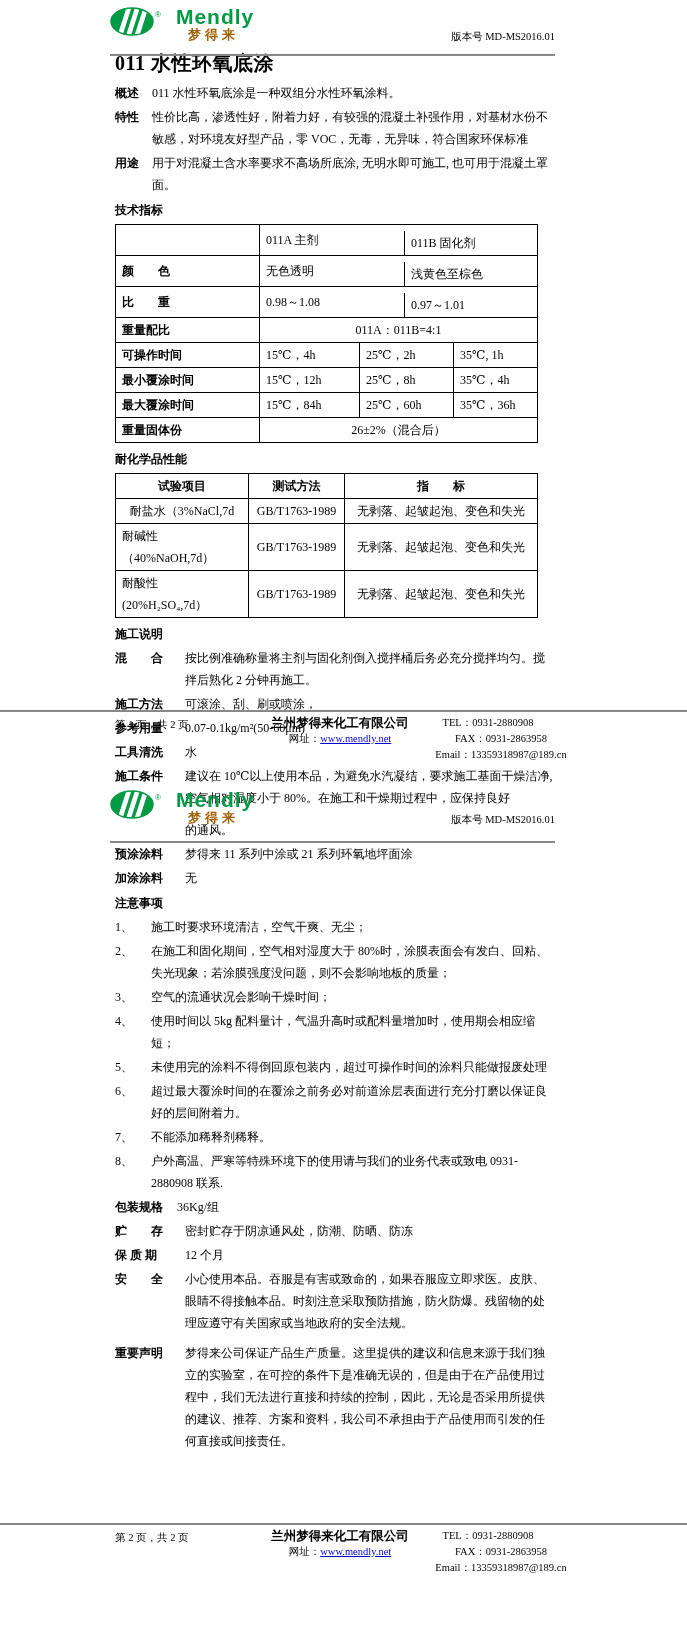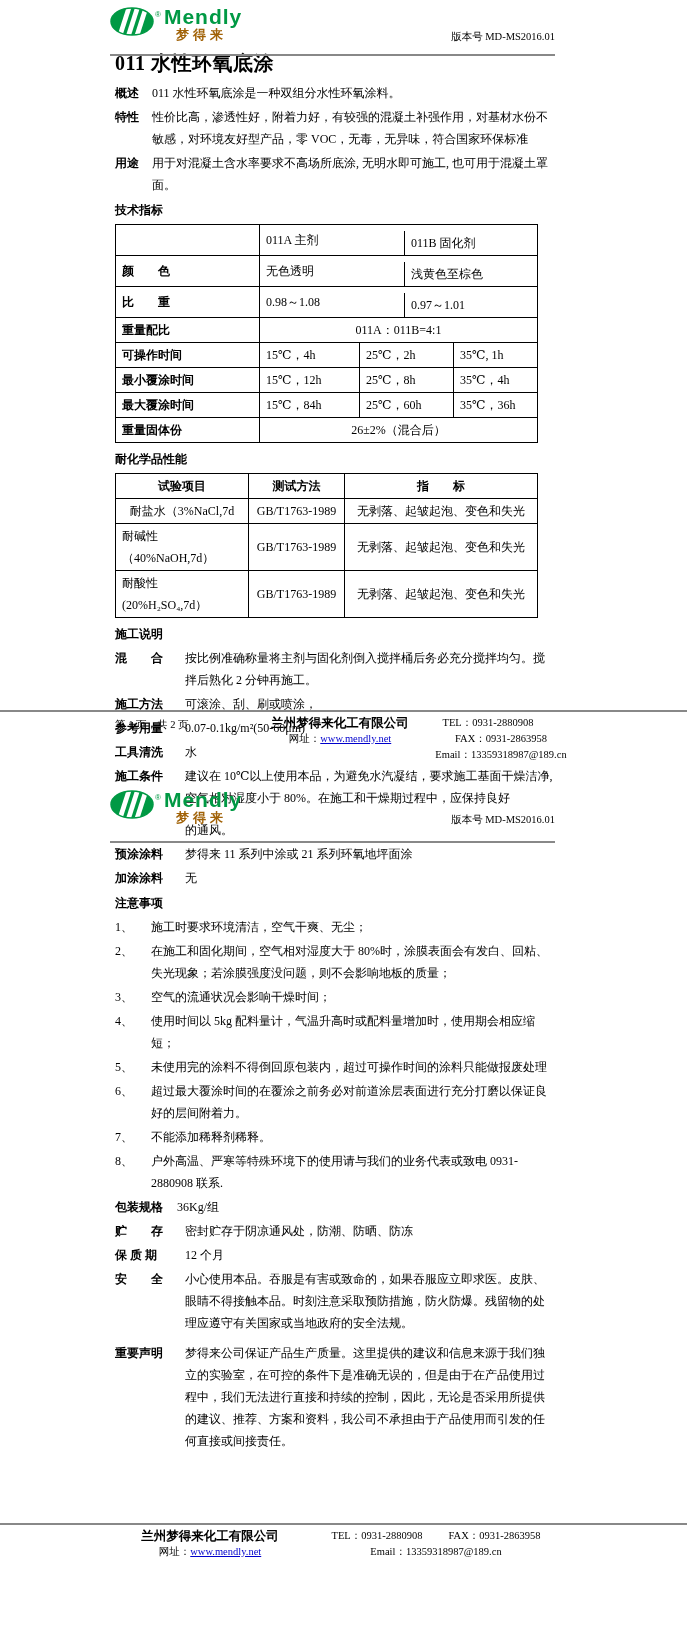--- a/index.html
+++ b/index.html
@@ -11,21 +11,21 @@
   }
   .page { position:relative; width:687px; }
   .page1 { height:765px; }
   .page2 { height:873px; }
 
   
   .hdr { padding:8px 132px 0 110px; position:relative; height:40px; }
   .logo-wrap { position:absolute; left:110px; top:6px; display:flex; align-items:flex-start; }
   .logo-mark { position:relative; }
   .reg { font-size:8px; vertical-align:top; color:#009944; position:relative; top:-2px; left:-3px; font-family:"Liberation Sans",sans-serif; }
-  .wordmark { margin-left:0; line-height:1; }
+  .wordmark { margin-left:12px; line-height:1; }
   .wm-en { color:#009944; font-weight:bold; font-size:21px; letter-spacing:1px; font-family:"Liberation Sans",sans-serif; }
   .wm-cn { color:#a16207; font-weight:bold; font-size:13px; letter-spacing:4px; margin-top:1px; padding-left:12px; }
   .version { position:absolute; right:132px; top:26px; font-size:10.5px; }
   .hdr-rule { border:none; border-top:2px solid #888; margin-top:4px; }
   .page1 .hdr-rule { margin-top:46px; }
   .page2 .hdr-rule { margin-top:50px; }
 
   
   .content { padding:0 132px 0 115px; }
   .title { font-size:20px; font-weight:bold; margin:12px 0 8px; letter-spacing:0.5px; }
@@ -327,20 +327,21 @@
     </div>
     <div class="lrow" style="margin-top:8px;">
       <div class="lbl2">重要声明</div>
       <div class="val">梦得来公司保证产品生产质量。这里提供的建议和信息来源于我们独立的实验室，在可控的条件下是准确无误的，但是由于在产品使用过程中，我们无法进行直接和持续的控制，因此，无论是否采用所提供的建议、推荐、方案和资料，我公司不承担由于产品使用而引发的任何直接或间接责任。</div>
     </div>
   </div>
 
   <div class="pfooter">
     <hr class="f-rule">
     <div class="f-cols">
+      <div class="f-page">第 2 页，共 2 页</div>
       <div class="f-company">
         <div class="f-cname">兰州梦得来化工有限公司</div>
         <div>
           <span>网址：</span><a class="weblink">www.mendly.net</a>
         </div>
       </div>
       <div class="f-contact">
         <div>
           <span>TEL：0931-2880908</span><span class="f-gap"></span><span>FAX：0931-2863958</span>
         </div>

